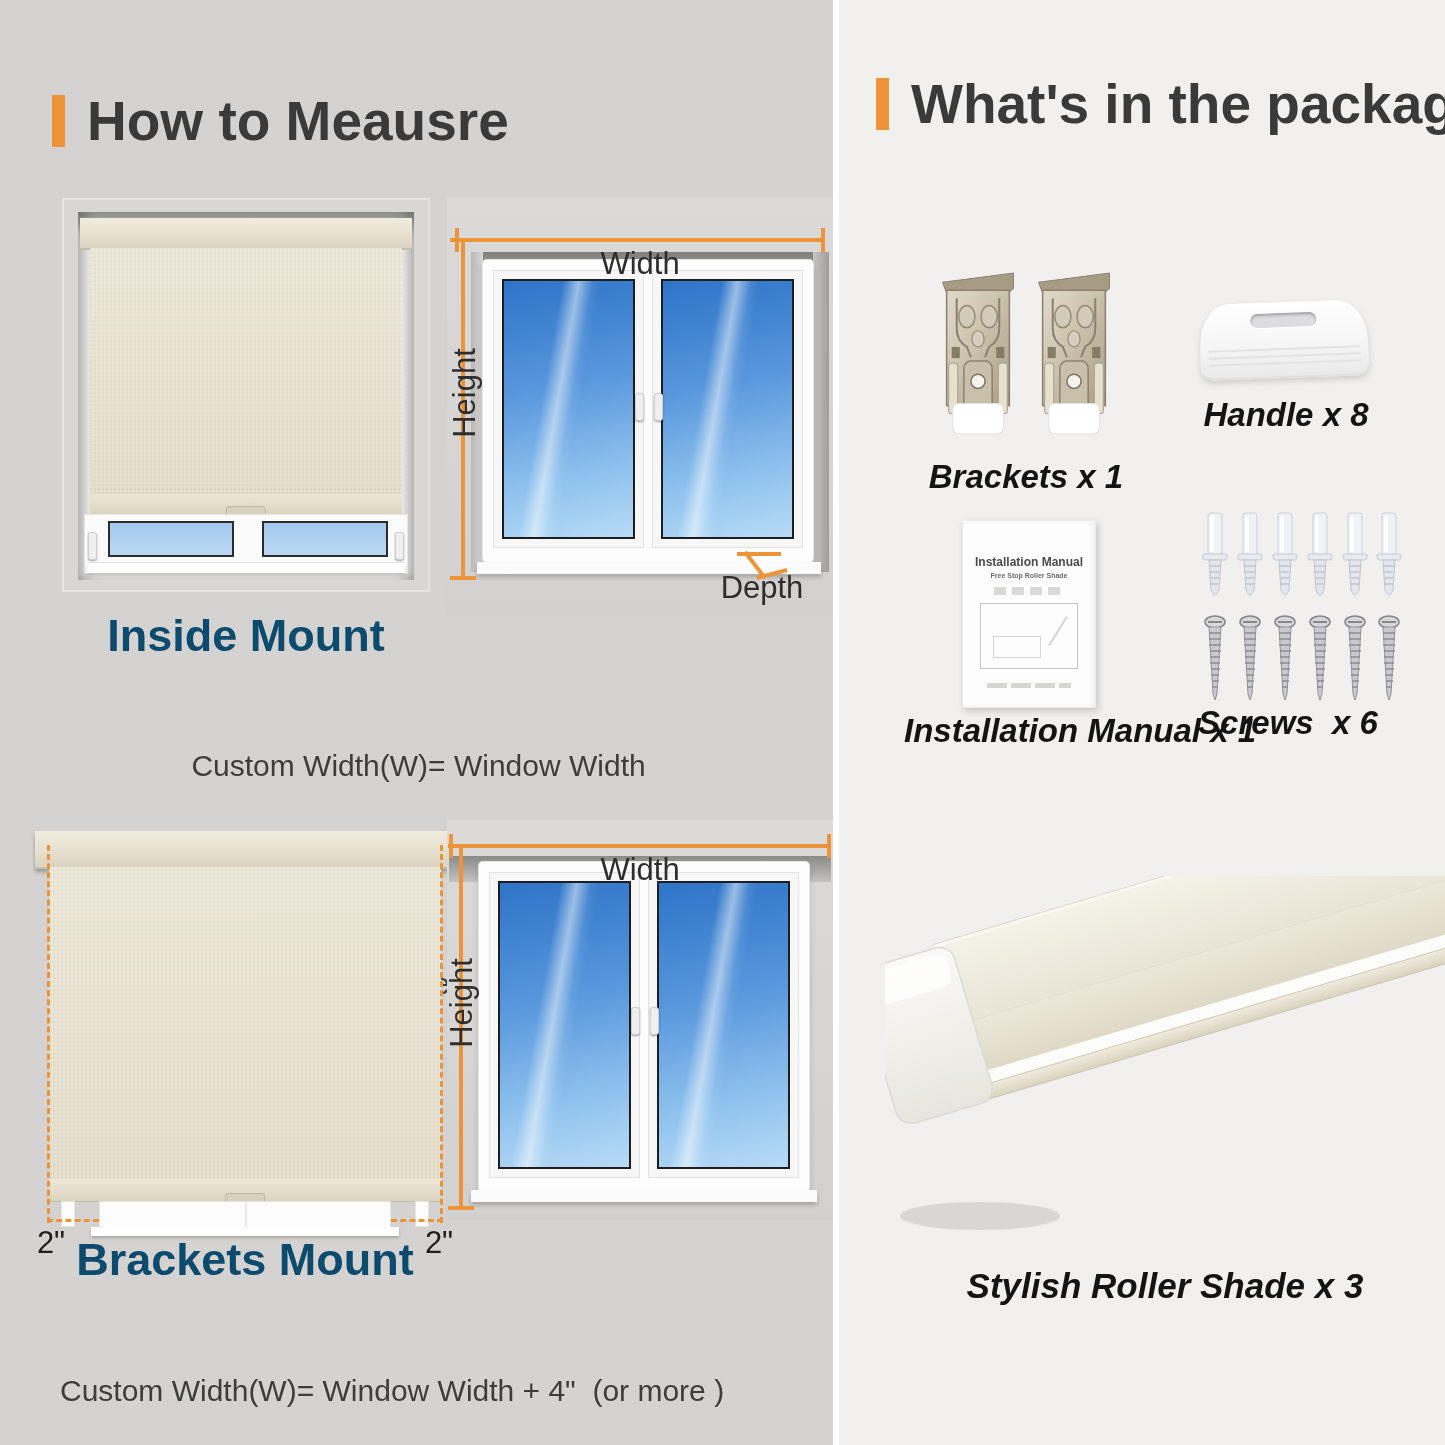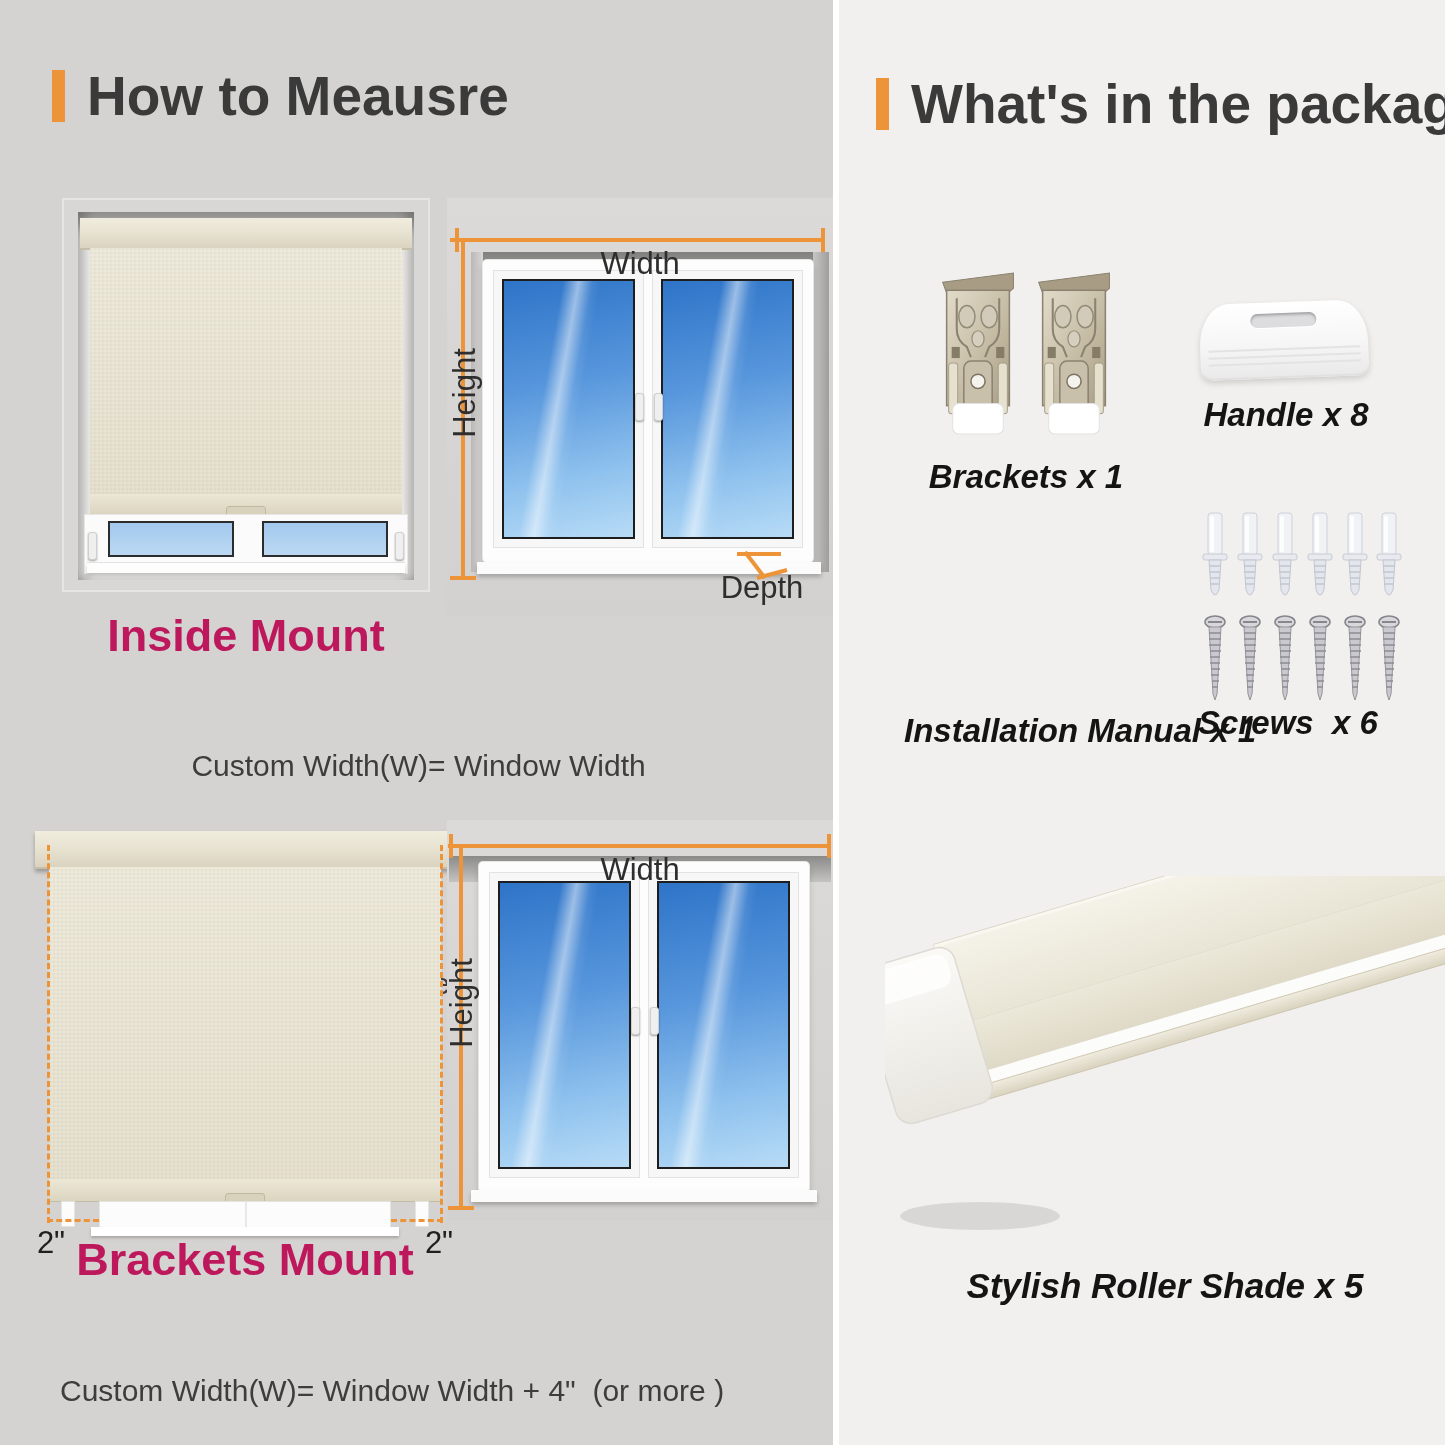--- a/index.html
+++ b/index.html
@@ -11,21 +11,21 @@
   #left-panel{left:0;top:0;width:833px;height:1445px;background:#d4d3d1;}
   #divider{left:833px;top:0;width:6px;height:1445px;background:#ffffff;}
   #right-panel{left:839px;top:0;width:606px;height:1445px;background:#f1f0ee;}
 
   
   .sec-title{display:flex;align-items:center;gap:22px;}
   .accent-bar{width:13px;height:52px;background:#ED9438;}
   .sec-title .t{font-size:55px;font-weight:bold;color:#3a3a3a;letter-spacing:0;white-space:pre;}
 
   
-  .mount-heading{font-size:45px;font-weight:bold;color:#be185d;text-align:center;}
+  .mount-heading{font-size:45px;font-weight:bold;color:#0c4a6e;text-align:center;}
   .body-lines{font-size:30px;color:#3d3d3d;line-height:36px;white-space:pre;}
   .body-lines div{margin-bottom:1px;text-align:center;}
 
   
   .h-arrow{height:4px;background:#ED9438;}
   .h-arrow::before,.h-arrow::after{content:"";position:absolute;top:-10px;width:4px;height:24px;background:#ED9438;}
   .h-arrow::before{left:0;}
   .h-arrow::after{right:0;}
   .v-arrow{width:4px;background:#ED9438;}
   .v-arrow::before,.v-arrow::after{content:"";position:absolute;left:-11px;width:26px;height:4px;background:#ED9438;}
@@ -141,21 +141,21 @@
         <ellipse cx="11" cy="8" rx="10" ry="6" fill="#d8d8dc" stroke="#85858b" stroke-width="1.5"></ellipse>
         <path d="M4,8 h14" stroke="#6d6d73" stroke-width="1.5"></path>
         <polygon points="5,13 17,13 13,80 11,86 9,80" fill="#c9c9cf" stroke="#95959b" stroke-width="1"></polygon>
         <path d="M5,19 h12 M5,25 h12 M5,31 h12 M6,37 h11 M6,43 h10 M6,49 h10 M7,55 h9 M7,61 h8 M8,67 h7 M8,73 h6" stroke="#8c8c92" stroke-width="1.5"></path>
       </symbol>
     </defs>
   </svg>
 
   <div class="abs" id="left-panel">
 
-    <div class="abs sec-title" style="left:52px;top:64px;">
+    <div class="abs sec-title" style="left:52px;top:89px;">
       <div class="accent-bar"></div>
       <div class="t">How to Meausre</div>
     </div>
 
     <div class="abs" style="left:62px;top:198px;width:368px;height:394px;">
       <div class="abs" style="inset:0;background:#d8d7d5;box-shadow:inset 0 0 0 2px #e6e5e3;"></div>
       <div class="abs" style="left:16px;right:16px;top:14px;bottom:12px;background:#f6f5f3;
            box-shadow:inset 0 22px 16px -8px rgba(40,40,40,.5), inset 16px 0 12px -8px rgba(90,90,90,.35),
                       inset -16px 0 12px -8px rgba(90,90,90,.35), inset 0 -8px 8px -6px rgba(110,110,110,.3);">
         <div class="abs cassette" style="left:2px;right:2px;top:6px;height:30px;"></div>
@@ -281,20 +281,27 @@
   <div class="abs item-label" style="left:900px;top:458px;width:252px;">Brackets x 1</div>
 
   <div class="abs handle-part" style="left:1200px;top:302px;">
     <div class="abs handle-slot"></div>
     <div class="abs handle-line" style="top:46px;"></div>
     <div class="abs handle-line" style="top:53px;"></div>
     <div class="abs handle-line" style="top:60px;"></div>
   </div>
   <div class="abs item-label" style="left:1198px;top:396px;width:176px;">Handle x 8</div>
 
+  <div class="abs manual" style="left:962px;top:520px;">
+    <div class="m-title">Installation Manual</div>
+    <div class="m-sub">Free Stop Roller Shade</div>
+    <div class="m-scribble"></div>
+    <div class="m-box"></div>
+    <div class="m-foot"></div>
+  </div>
   <div class="abs item-label" style="left:904px;top:712px;width:252px;">Installation Manual x 1</div>
 
   <svg class="abs" style="left:1202px;top:512px;" width="200" height="92" viewBox="0 0 200 92">
     <g transform="translate(0,0) scale(1)">
       <use href="#anchorSym" x="0" y="0" width="26" height="90"></use>
       <use href="#anchorSym" x="35" y="0" width="26" height="90"></use>
       <use href="#anchorSym" x="70" y="0" width="26" height="90"></use>
       <use href="#anchorSym" x="105" y="0" width="26" height="90"></use>
       <use href="#anchorSym" x="140" y="0" width="26" height="90"></use>
       <use href="#anchorSym" x="174" y="0" width="26" height="90"></use>
@@ -315,15 +322,15 @@
     <g transform="rotate(-16.5 110 240)">
       <rect x="100" y="58" width="540" height="84" fill="url(#topFaceG)" stroke="#dcd7c6" stroke-width="1"></rect>
       <rect x="100" y="142" width="540" height="52" fill="url(#frontFaceG)"></rect>
       <rect x="108" y="194" width="534" height="13" fill="#fcfcfb"></rect>
       <rect x="108" y="207" width="534" height="15" fill="url(#railG)" stroke="#c8c1ab" stroke-width="0.8"></rect>
       <rect x="16" y="62" width="100" height="162" rx="16" fill="url(#capG)" stroke="#dcdad4" stroke-width="1.5"></rect>
       <rect x="24" y="68" width="84" height="34" rx="12" fill="#ffffff" opacity="0.75"></rect>
       <path d="M100,60 h540" stroke="#fbf9f3" stroke-width="3" opacity="0.8"></path>
     </g>
   </svg>
-  <div class="abs item-label" style="left:958px;top:1266px;width:414px;font-size:35px;">Stylish Roller Shade x 5</div>
+  <div class="abs item-label" style="left:958px;top:1266px;width:414px;font-size:35px;">Stylish Roller Shade x 3</div>
 
 </div>
 
 </body></html>

